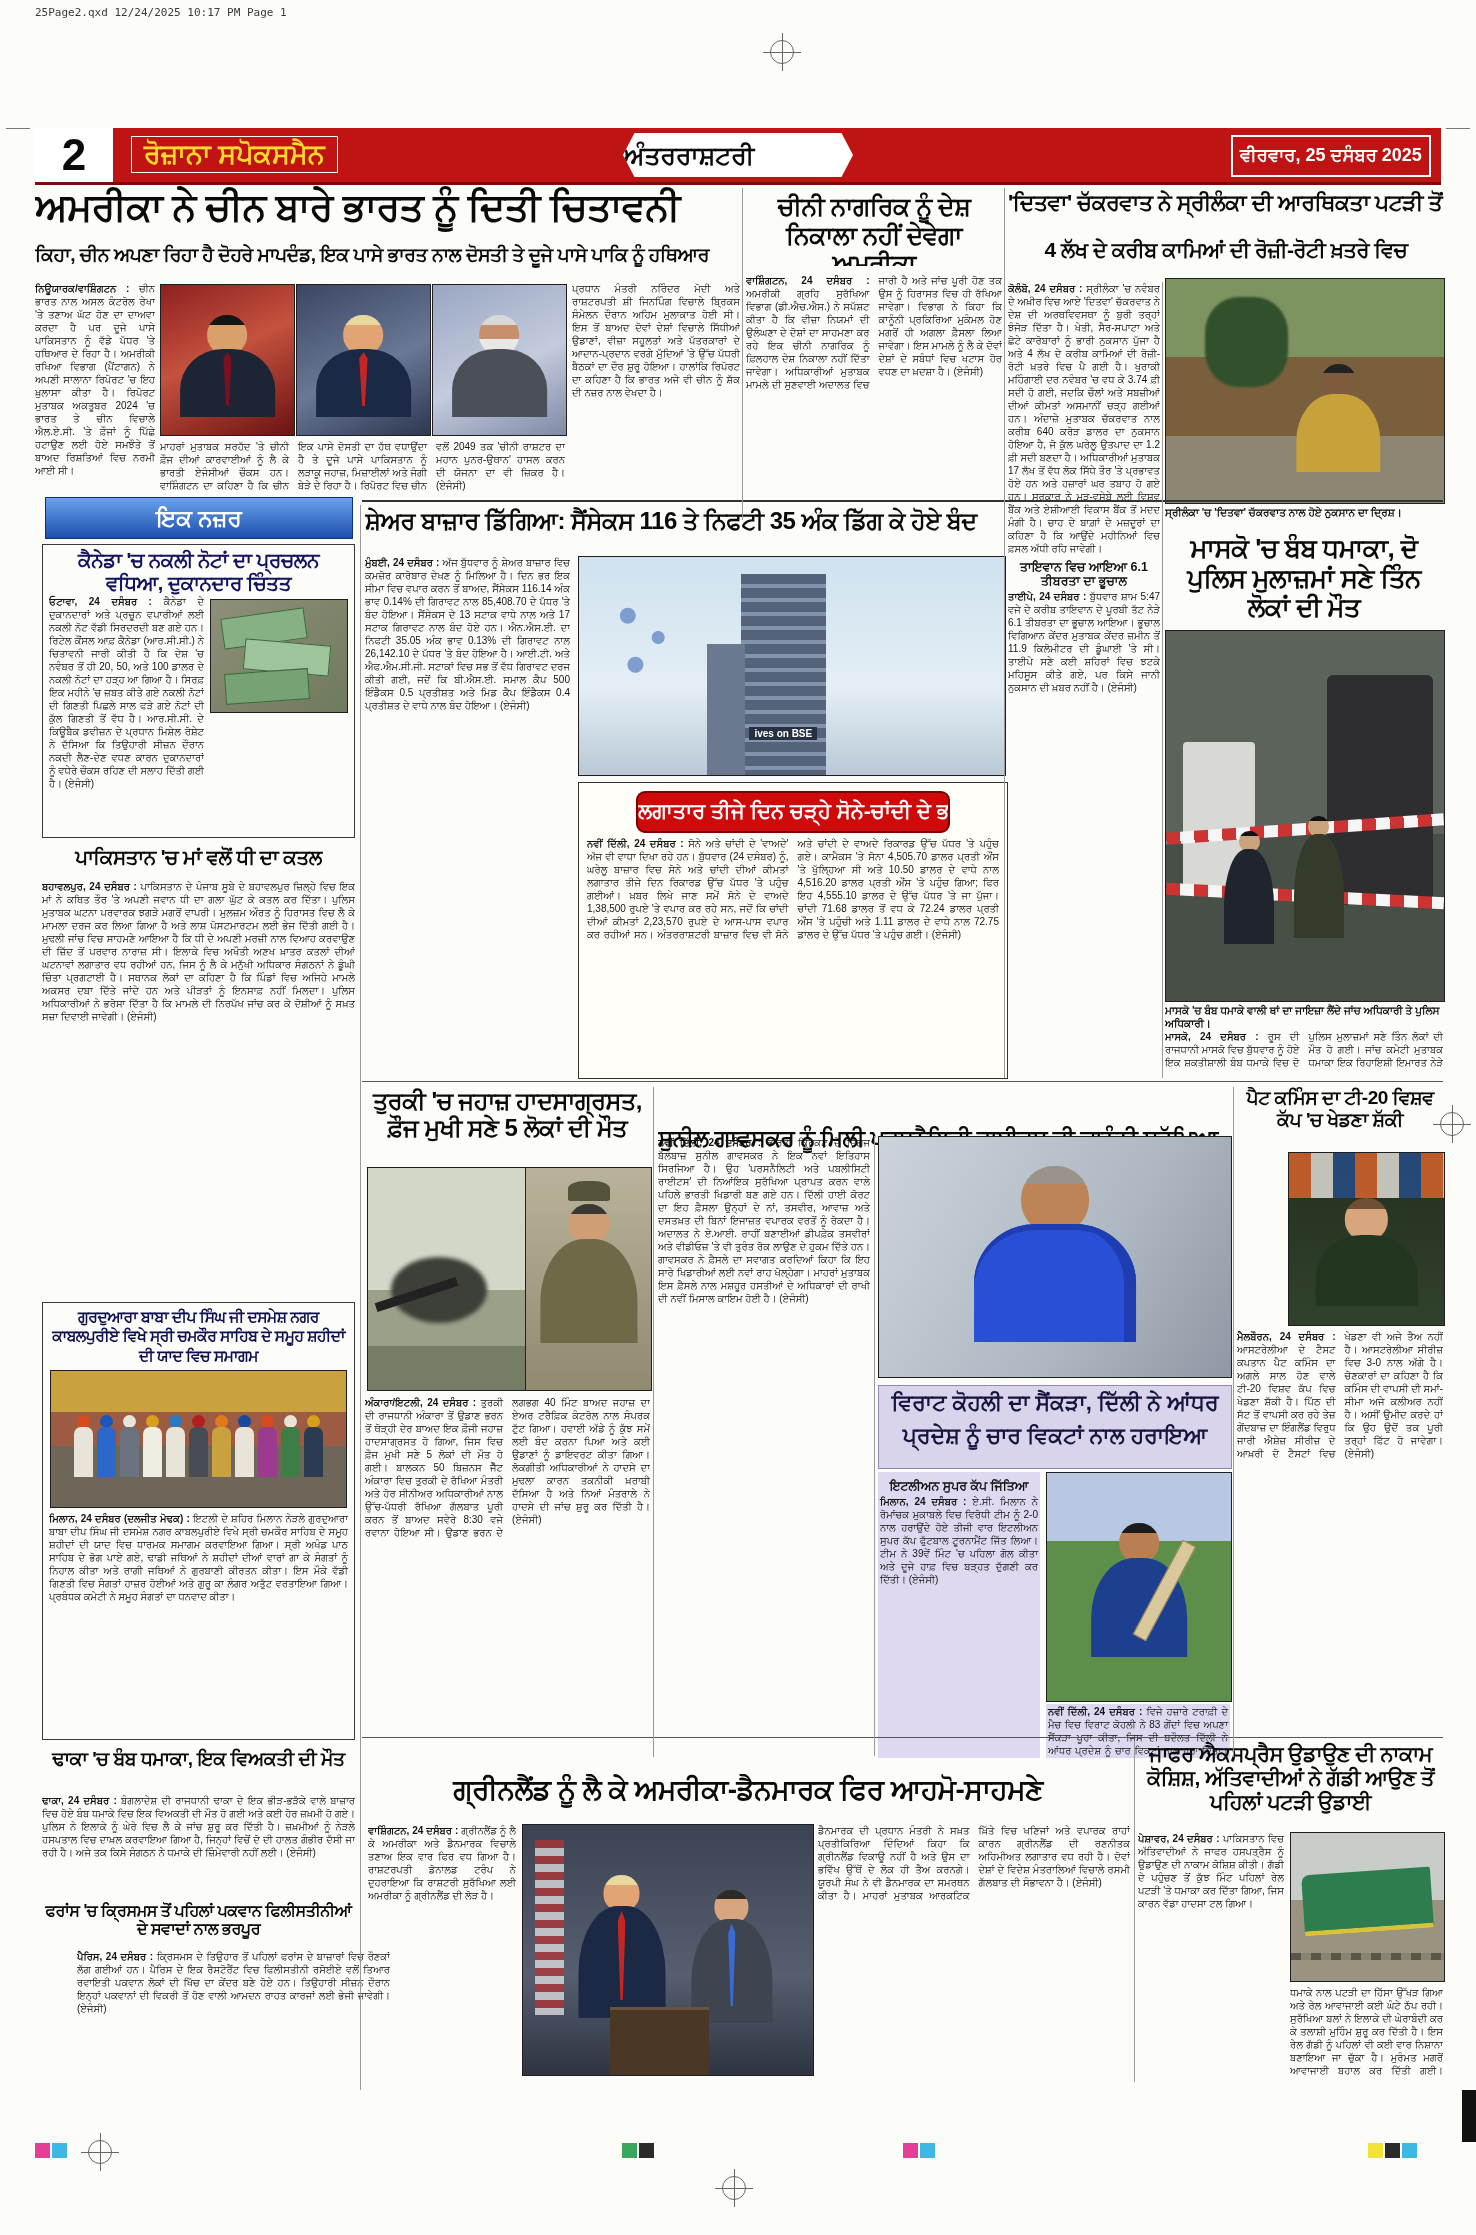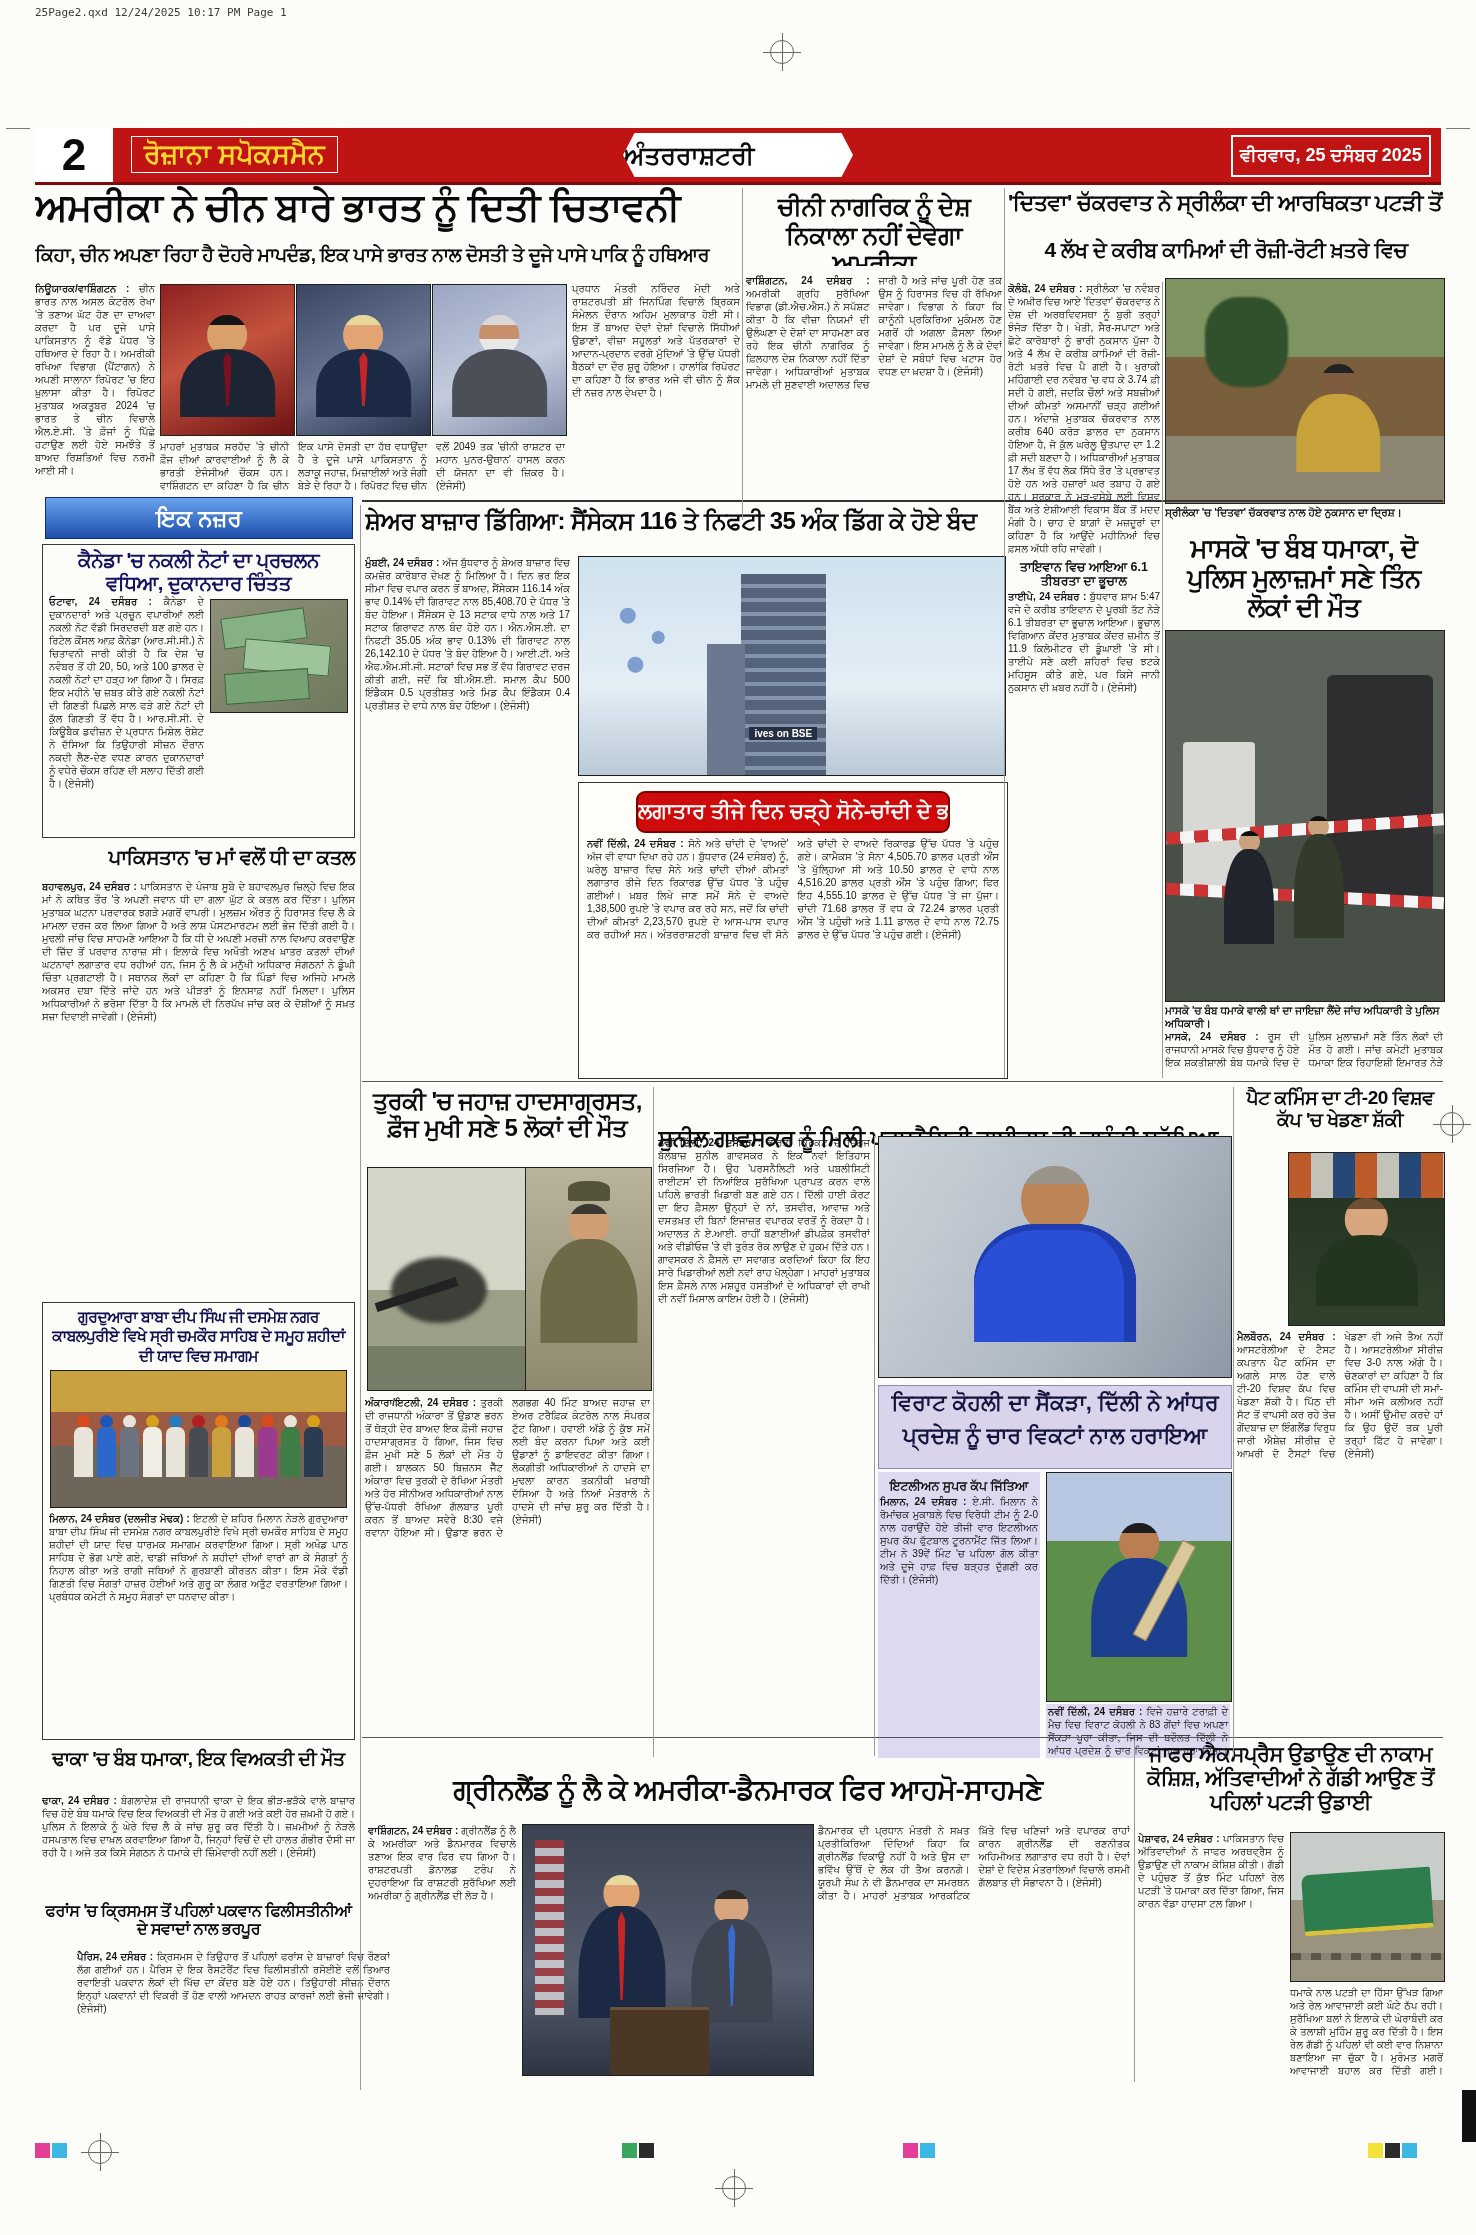--- a/index.html
+++ b/index.html
@@ -160,21 +160,21 @@
       <div style="position:absolute;left:8%;top:12%;width:60%;height:26%;background:#86b184;transform:rotate(-8deg);border:1px solid #41663f;"></div>
       <div style="position:absolute;left:24%;top:38%;width:62%;height:26%;background:#9ec49b;transform:rotate(5deg);border:1px solid #41663f;"></div>
       <div style="position:absolute;left:10%;top:64%;width:60%;height:26%;background:#76a274;transform:rotate(-4deg);border:1px solid #41663f;"></div>
     </div>
     <div class="body-text" style="height:216px;">
       <span class="dateline">ਓਟਾਵਾ, 24 ਦਸੰਬਰ :</span>
       <span>ਕੈਨੇਡਾ ਦੇ ਦੁਕਾਨਦਾਰਾਂ ਅਤੇ ਪ੍ਰਚੂਨ ਵਪਾਰੀਆਂ ਲਈ ਨਕਲੀ ਨੋਟ ਵੱਡੀ ਸਿਰਦਰਦੀ ਬਣ ਗਏ ਹਨ। ਰਿਟੇਲ ਕੌਂਸਲ ਆਫ਼ ਕੈਨੇਡਾ (ਆਰ.ਸੀ.ਸੀ.) ਨੇ ਚਿਤਾਵਨੀ ਜਾਰੀ ਕੀਤੀ ਹੈ ਕਿ ਦੇਸ਼ 'ਚ ਨਵੰਬਰ ਤੋਂ ਹੀ 20, 50, ਅਤੇ 100 ਡਾਲਰ ਦੇ ਨਕਲੀ ਨੋਟਾਂ ਦਾ ਹੜ੍ਹ ਆ ਗਿਆ ਹੈ। ਸਿਰਫ਼ ਇਕ ਮਹੀਨੇ 'ਚ ਜ਼ਬਤ ਕੀਤੇ ਗਏ ਨਕਲੀ ਨੋਟਾਂ ਦੀ ਗਿਣਤੀ ਪਿਛਲੇ ਸਾਲ ਫੜੇ ਗਏ ਨੋਟਾਂ ਦੀ ਕੁੱਲ ਗਿਣਤੀ ਤੋਂ ਵੱਧ ਹੈ। ਆਰ.ਸੀ.ਸੀ. ਦੇ ਕਿਊਬੈਕ ਡਵੀਜ਼ਨ ਦੇ ਪ੍ਰਧਾਨ ਮਿਸ਼ੇਲ ਰੋਸ਼ੇਟ ਨੇ ਦੱਸਿਆ ਕਿ ਤਿਉਹਾਰੀ ਸੀਜ਼ਨ ਦੌਰਾਨ ਨਕਦੀ ਲੈਣ-ਦੇਣ ਵਧਣ ਕਾਰਨ ਦੁਕਾਨਦਾਰਾਂ ਨੂੰ ਵਧੇਰੇ ਚੌਕਸ ਰਹਿਣ ਦੀ ਸਲਾਹ ਦਿੱਤੀ ਗਈ ਹੈ। (ਏਜੰਸੀ)</span>
     </div>
   </div>
 
-  <div class="abs hl ctr" style="left:42px;top:846px;width:313px;height:28px;font-size:20px;text-align:right;">ਪਾਕਿਸਤਾਨ 'ਚ ਮਾਂ ਵਲੋਂ ਧੀ ਦਾ ਕਤਲ</div>
+  <div class="abs hl ctr" style="left:42px;top:846px;width:313px;height:28px;font-size:20px;">ਪਾਕਿਸਤਾਨ 'ਚ ਮਾਂ ਵਲੋਂ ਧੀ ਦਾ ਕਤਲ</div>
   <div class="abs body-text" style="left:42px;top:880px;width:313px;height:416px;">
     <span class="dateline">ਬਹਾਵਲਪੁਰ, 24 ਦਸੰਬਰ :</span>
     <span>ਪਾਕਿਸਤਾਨ ਦੇ ਪੰਜਾਬ ਸੂਬੇ ਦੇ ਬਹਾਵਲਪੁਰ ਜ਼ਿਲ੍ਹੇ ਵਿਚ ਇਕ ਮਾਂ ਨੇ ਕਥਿਤ ਤੌਰ 'ਤੇ ਅਪਣੀ ਜਵਾਨ ਧੀ ਦਾ ਗਲਾ ਘੁੱਟ ਕੇ ਕਤਲ ਕਰ ਦਿੱਤਾ। ਪੁਲਿਸ ਮੁਤਾਬਕ ਘਟਨਾ ਪਰਵਾਰਕ ਝਗੜੇ ਮਗਰੋਂ ਵਾਪਰੀ। ਮੁਲਜ਼ਮ ਔਰਤ ਨੂੰ ਹਿਰਾਸਤ ਵਿਚ ਲੈ ਕੇ ਮਾਮਲਾ ਦਰਜ ਕਰ ਲਿਆ ਗਿਆ ਹੈ ਅਤੇ ਲਾਸ਼ ਪੋਸਟਮਾਰਟਮ ਲਈ ਭੇਜ ਦਿੱਤੀ ਗਈ ਹੈ। ਮੁਢਲੀ ਜਾਂਚ ਵਿਚ ਸਾਹਮਣੇ ਆਇਆ ਹੈ ਕਿ ਧੀ ਦੇ ਅਪਣੀ ਮਰਜ਼ੀ ਨਾਲ ਵਿਆਹ ਕਰਵਾਉਣ ਦੀ ਜ਼ਿੱਦ ਤੋਂ ਪਰਵਾਰ ਨਾਰਾਜ਼ ਸੀ। ਇਲਾਕੇ ਵਿਚ ਅਖੌਤੀ ਅਣਖ ਖ਼ਾਤਰ ਕਤਲਾਂ ਦੀਆਂ ਘਟਨਾਵਾਂ ਲਗਾਤਾਰ ਵਧ ਰਹੀਆਂ ਹਨ, ਜਿਸ ਨੂੰ ਲੈ ਕੇ ਮਨੁੱਖੀ ਅਧਿਕਾਰ ਸੰਗਠਨਾਂ ਨੇ ਡੂੰਘੀ ਚਿੰਤਾ ਪ੍ਰਗਟਾਈ ਹੈ। ਸਥਾਨਕ ਲੋਕਾਂ ਦਾ ਕਹਿਣਾ ਹੈ ਕਿ ਪਿੰਡਾਂ ਵਿਚ ਅਜਿਹੇ ਮਾਮਲੇ ਅਕਸਰ ਦਬਾ ਦਿੱਤੇ ਜਾਂਦੇ ਹਨ ਅਤੇ ਪੀੜਤਾਂ ਨੂੰ ਇਨਸਾਫ਼ ਨਹੀਂ ਮਿਲਦਾ। ਪੁਲਿਸ ਅਧਿਕਾਰੀਆਂ ਨੇ ਭਰੋਸਾ ਦਿੱਤਾ ਹੈ ਕਿ ਮਾਮਲੇ ਦੀ ਨਿਰਪੱਖ ਜਾਂਚ ਕਰ ਕੇ ਦੋਸ਼ੀਆਂ ਨੂੰ ਸਖ਼ਤ ਸਜ਼ਾ ਦਿਵਾਈ ਜਾਵੇਗੀ। (ਏਜੰਸੀ)</span>
   </div>
 
   <div class="abs boxed" style="left:42px;top:1302px;width:313px;height:438px;padding:4px 6px;box-sizing:border-box;">
     <div class="hl ctr" style="font-size:15.5px;line-height:1.25;color:#101050;">ਗੁਰਦੁਆਰਾ ਬਾਬਾ ਦੀਪ ਸਿੰਘ ਜੀ ਦਸਮੇਸ਼ ਨਗਰ ਕਾਬਲਪੁਰੀਏ ਵਿਖੇ ਸ੍ਰੀ ਚਮਕੌਰ ਸਾਹਿਬ ਦੇ ਸਮੂਹ ਸ਼ਹੀਦਾਂ ਦੀ ਯਾਦ ਵਿਚ ਸਮਾਗਮ</div>
     <div class="photo" style="position:relative;width:297px;height:138px;margin:5px auto 4px;background:linear-gradient(#caa13f 0 30%,#9c5b42 30% 55%,#6e6658 55%);text-align:center;padding-top:44px;box-sizing:border-box;">
       <i class="mini" style="--t:#d84b1e;--k:#e8e4da"></i><i class="mini" style="--t:#1e56b7;--k:#2b68c9"></i><i class="mini" style="--t:#e8e4da;--k:#6b7280"></i><i class="mini" style="--t:#d8a018;--k:#f0ede4"></i><i class="mini" style="--t:#2a7abf;--k:#e8e4da"></i><i class="mini" style="--t:#b31f1f;--k:#474c54"></i><i class="mini" style="--t:#e07a1a;--k:#caa13f"></i><i class="mini" style="--t:#184a9b;--k:#e8e4da"></i><i class="mini" style="--t:#d84b1e;--k:#9b3b8f"></i><i class="mini" style="--t:#e8e4da;--k:#3f7d46"></i><i class="mini" style="--t:#d8a018;--k:#2b3b52"></i>
     </div>
@@ -295,21 +295,21 @@
           <div class="tie" style="--tie:#3a6bd0;"></div>
         </div>
     </div>
     <div style="position:absolute;left:30%;bottom:0;width:34%;height:26%;background:#4a3726;border-top:3px solid #6b523a;"></div>
   </div>
   <div class="abs body-text cols2" style="left:818px;top:1824px;width:312px;height:250px;">ਡੈਨਮਾਰਕ ਦੀ ਪ੍ਰਧਾਨ ਮੰਤਰੀ ਨੇ ਸਖ਼ਤ ਪ੍ਰਤੀਕਿਰਿਆ ਦਿੰਦਿਆਂ ਕਿਹਾ ਕਿ ਗ੍ਰੀਨਲੈਂਡ ਵਿਕਾਊ ਨਹੀਂ ਹੈ ਅਤੇ ਉਸ ਦਾ ਭਵਿੱਖ ਉੱਥੋਂ ਦੇ ਲੋਕ ਹੀ ਤੈਅ ਕਰਨਗੇ। ਯੂਰਪੀ ਸੰਘ ਨੇ ਵੀ ਡੈਨਮਾਰਕ ਦਾ ਸਮਰਥਨ ਕੀਤਾ ਹੈ। ਮਾਹਰਾਂ ਮੁਤਾਬਕ ਆਰਕਟਿਕ ਖ਼ਿੱਤੇ ਵਿਚ ਖਣਿਜਾਂ ਅਤੇ ਵਪਾਰਕ ਰਾਹਾਂ ਕਾਰਨ ਗ੍ਰੀਨਲੈਂਡ ਦੀ ਰਣਨੀਤਕ ਅਹਿਮੀਅਤ ਲਗਾਤਾਰ ਵਧ ਰਹੀ ਹੈ। ਦੋਵਾਂ ਦੇਸ਼ਾਂ ਦੇ ਵਿਦੇਸ਼ ਮੰਤਰਾਲਿਆਂ ਵਿਚਾਲੇ ਰਸਮੀ ਗੱਲਬਾਤ ਦੀ ਸੰਭਾਵਨਾ ਹੈ। (ਏਜੰਸੀ)</div>
 
   <div class="abs hl ctr" style="left:1138px;top:1742px;width:305px;height:84px;font-size:21px;overflow:hidden;">ਜਾਫਰ ਐਕਸਪ੍ਰੈਸ ਉਡਾਉਣ ਦੀ ਨਾਕਾਮ ਕੋਸ਼ਿਸ਼, ਅੱਤਿਵਾਦੀਆਂ ਨੇ ਗੱਡੀ ਆਉਣ ਤੋਂ ਪਹਿਲਾਂ ਪਟੜੀ ਉਡਾਈ</div>
   <div class="abs body-text" style="left:1138px;top:1832px;width:146px;height:242px;">
     <span class="dateline">ਪੇਸ਼ਾਵਰ, 24 ਦਸੰਬਰ :</span>
-    <span>ਪਾਕਿਸਤਾਨ ਵਿਚ ਅੱਤਿਵਾਦੀਆਂ ਨੇ ਜਾਫਰ ਅਰਥਵ੍ਰੈਸ ਨੂੰ ਉਡਾਉਣ ਦੀ ਨਾਕਾਮ ਕੋਸ਼ਿਸ਼ ਕੀਤੀ। ਗੱਡੀ ਦੇ ਪਹੁੰਚਣ ਤੋਂ ਕੁੱਝ ਮਿੰਟ ਪਹਿਲਾਂ ਰੇਲ ਪਟੜੀ 'ਤੇ ਧਮਾਕਾ ਕਰ ਦਿੱਤਾ ਗਿਆ, ਜਿਸ ਕਾਰਨ ਵੱਡਾ ਹਾਦਸਾ ਟਲ ਗਿਆ।</span>
+    <span>ਪਾਕਿਸਤਾਨ ਵਿਚ ਅੱਤਿਵਾਦੀਆਂ ਨੇ ਜਾਫਰ ਹਸਪਤ੍ਰੈਸ ਨੂੰ ਉਡਾਉਣ ਦੀ ਨਾਕਾਮ ਕੋਸ਼ਿਸ਼ ਕੀਤੀ। ਗੱਡੀ ਦੇ ਪਹੁੰਚਣ ਤੋਂ ਕੁੱਝ ਮਿੰਟ ਪਹਿਲਾਂ ਰੇਲ ਪਟੜੀ 'ਤੇ ਧਮਾਕਾ ਕਰ ਦਿੱਤਾ ਗਿਆ, ਜਿਸ ਕਾਰਨ ਵੱਡਾ ਹਾਦਸਾ ਟਲ ਗਿਆ।</span>
   </div>
   <div class="photo" style="left:1290px;top:1832px;width:153px;height:148px;background:linear-gradient(#c9cdc9 0 45%,#9a937f 45%);">
     <div style="position:absolute;left:8%;top:26%;width:84%;height:38%;background:#2e7d4f;border-bottom:5px solid #d8c23a;transform:rotate(-4deg);border-radius:8px 2px 2px 2px;"></div>
     <div style="position:absolute;left:0;bottom:14%;width:100%;height:5%;background:repeating-linear-gradient(90deg,#5c5648 0 10px,#8a8371 10px 20px);"></div>
   </div>
   <div class="abs body-text" style="left:1290px;top:1986px;width:153px;height:92px;">ਧਮਾਕੇ ਨਾਲ ਪਟੜੀ ਦਾ ਹਿੱਸਾ ਉੱਖੜ ਗਿਆ ਅਤੇ ਰੇਲ ਆਵਾਜਾਈ ਕਈ ਘੰਟੇ ਠੱਪ ਰਹੀ। ਸੁਰੱਖਿਆ ਬਲਾਂ ਨੇ ਇਲਾਕੇ ਦੀ ਘੇਰਾਬੰਦੀ ਕਰ ਕੇ ਤਲਾਸ਼ੀ ਮੁਹਿੰਮ ਸ਼ੁਰੂ ਕਰ ਦਿੱਤੀ ਹੈ। ਇਸ ਰੇਲ ਗੱਡੀ ਨੂੰ ਪਹਿਲਾਂ ਵੀ ਕਈ ਵਾਰ ਨਿਸ਼ਾਨਾ ਬਣਾਇਆ ਜਾ ਚੁੱਕਾ ਹੈ। ਮੁਰੰਮਤ ਮਗਰੋਂ ਆਵਾਜਾਈ ਬਹਾਲ ਕਰ ਦਿੱਤੀ ਗਈ। (ਏਜੰਸੀ)</div>
 
   <div class="rule-h" style="left:362px;top:500px;width:1081px;height:2px;background:#333;"></div>
   <div class="rule-h" style="left:362px;top:1081px;width:1081px;"></div>
   <div class="rule-h" style="left:362px;top:1737px;width:1081px;"></div>

